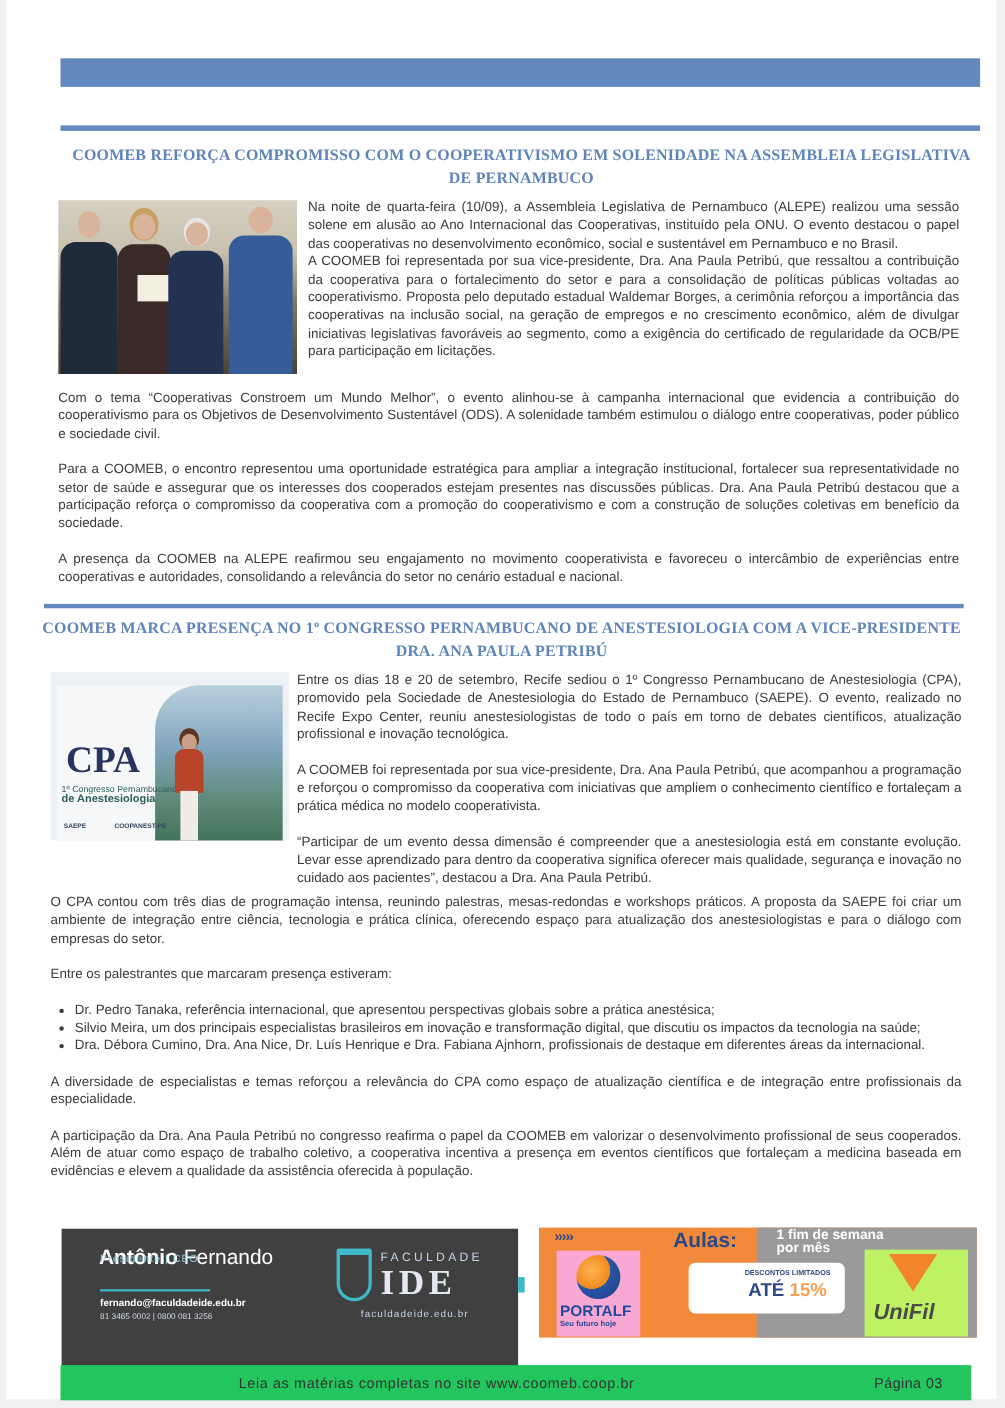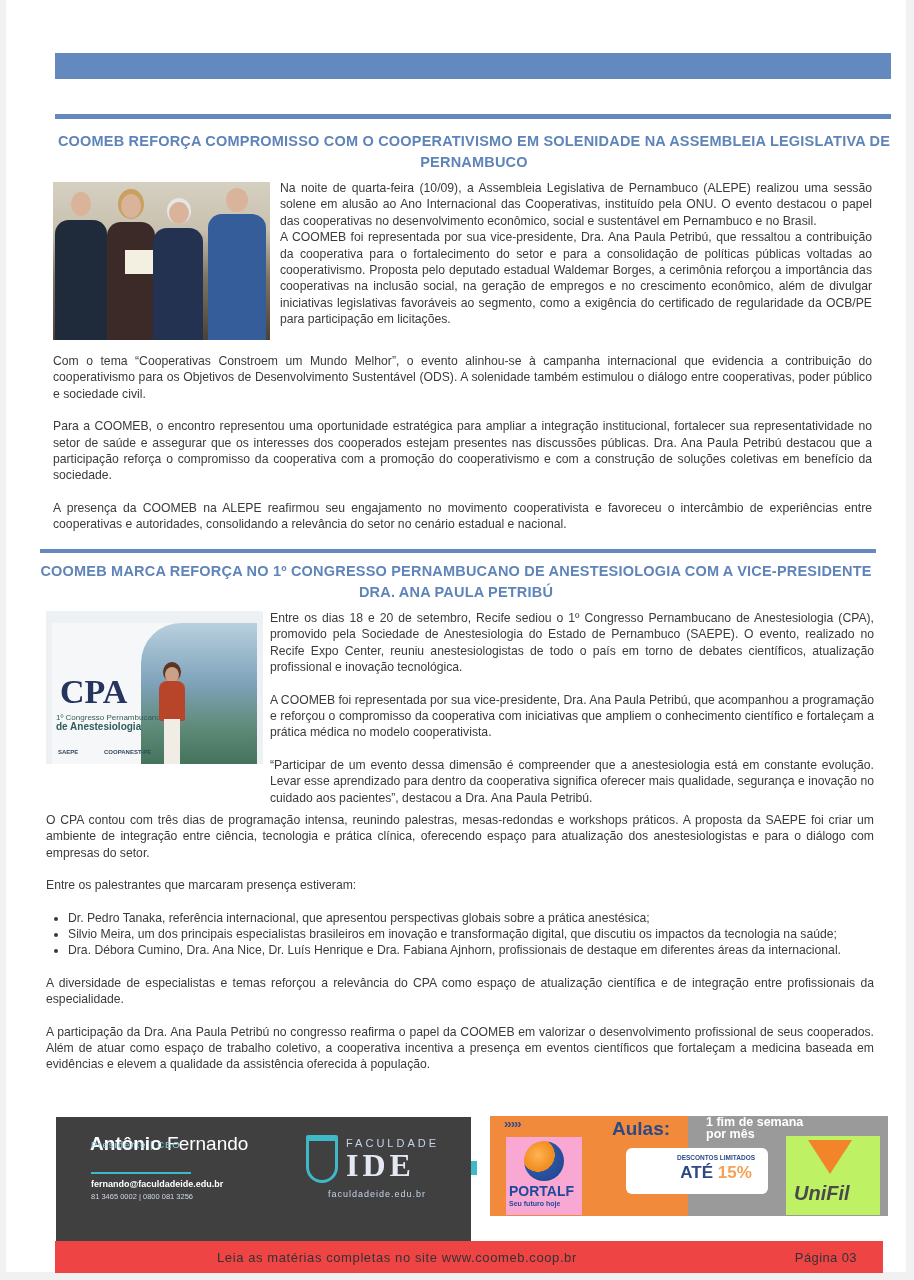--- a/index.html
+++ b/index.html
@@ -20,21 +20,21 @@
   .rule1 {
     position: absolute; left: 49px; top: 114px; width: 836px; height: 5px;
     background: #6389be;
   }
   .rule2 {
     position: absolute; left: 34px; top: 549px; width: 836px; height: 4px;
     background: #6389be;
   }
   .title {
     position: absolute; text-align: center; color: #5f84b9;
-    font-family: Liberation Sans, sans-serif; font-weight: bold;
+    font-family: Liberation Serif, serif; font-weight: bold;
     font-size: 14.5px; line-height: 21px; letter-spacing: 0.2px;
   }
   .t1 { left: 50px; top: 131px; width: 836px; }
   .t2 { left: 20px; top: 561px; width: 860px; }
   .txt {
     position: absolute; font-size: 12.2px; line-height: 16.4px;
     text-align: justify; color: #3b3b3b;
   }
   .txt p { margin: 0; }
   .gap { height: 16px; }
@@ -91,21 +91,21 @@
   .ad-uni .disc { position: absolute; left: 136px; top: 32px; width: 104px; height: 46px; background: #ffffff; border-radius: 6px; text-align: center; padding-left: 38px; }
   .ad-uni .disc .l1 { font-size: 6.5px; font-weight: bold; color: #2d4985; margin-top: 6px; }
   .ad-uni .disc .l2 { font-size: 17px; font-weight: bold; color: #2d4985; margin-top: 2px; }
   .ad-uni .disc .l2 span { color: #f6a055; }
   .ad-uni .ulogo { position: absolute; left: 296px; top: 20px; width: 94px; height: 79px; background: #bef264; }
   .ad-uni .u7 { position: absolute; left: 22px; top: 4px; width: 0; height: 0;
     border-left: 22px solid transparent; border-right: 22px solid transparent; border-top: 34px solid #f2842a; }
   .ad-uni .uname { position: absolute; left: 8px; top: 46px; color: #4a4a4a; font-weight: bold; font-style: italic; font-size: 20px; }
   .footer-bar {
     position: absolute; left: 49px; top: 1241px; width: 828px; height: 32px;
-    background: #ef4444;
+    background: #22c55e;
   }
   .footer-bar .leia { position: absolute; left: 162px; top: 9px; color: #333333; font-size: 13px; letter-spacing: 0.6px; }
   .footer-bar .pg { position: absolute; right: 26px; top: 9px; color: #333333; font-size: 13px; letter-spacing: 0.4px; }
 </style>
 </head>
 <body>
 
 <div class="page">
 
   <div class="top-band"></div>
@@ -133,21 +133,21 @@
   <div class="txt" style="left:47px;top:353px;width:819px;">
     <p>Com o tema “Cooperativas Constroem um Mundo Melhor”, o evento alinhou-se à campanha internacional que evidencia a contribuição do cooperativismo para os Objetivos de Desenvolvimento Sustentável (ODS). A solenidade também estimulou o diálogo entre cooperativas, poder público e sociedade civil.</p>
     <div class="gap"></div>
     <p>Para a COOMEB, o encontro representou uma oportunidade estratégica para ampliar a integração institucional, fortalecer sua representatividade no setor de saúde e assegurar que os interesses dos cooperados estejam presentes nas discussões públicas. Dra. Ana Paula Petribú destacou que a participação reforça o compromisso da cooperativa com a promoção do cooperativismo e com a construção de soluções coletivas em benefício da sociedade.</p>
     <div class="gap"></div>
     <p>A presença da COOMEB na ALEPE reafirmou seu engajamento no movimento cooperativista e favoreceu o intercâmbio de experiências entre cooperativas e autoridades, consolidando a relevância do setor no cenário estadual e nacional.</p>
   </div>
 
   <div class="rule2"></div>
 
-  <div class="title t2">COOMEB MARCA REFORÇA NO 1º CONGRESSO PERNAMBUCANO DE ANESTESIOLOGIA COM A VICE-PRESIDENTE DRA. ANA PAULA PETRIBÚ</div>
+  <div class="title t2">COOMEB MARCA PRESENÇA NO 1º CONGRESSO PERNAMBUCANO DE ANESTESIOLOGIA COM A VICE-PRESIDENTE DRA. ANA PAULA PETRIBÚ</div>
 
   <div class="photo photo2">
     <div class="cpa-wall"></div>
     <div class="cpa-city"></div>
     <div class="cpa-logo">CPA</div>
     <div class="cpa-sub">
       <div>1º Congresso Pernambucano</div>
       <b>de Anestesiologia</b>
     </div>
     <div style="position:absolute;left:12px;top:138px;font-size:6px;color:#33465e;font-weight:bold;">SAEPE</div>

